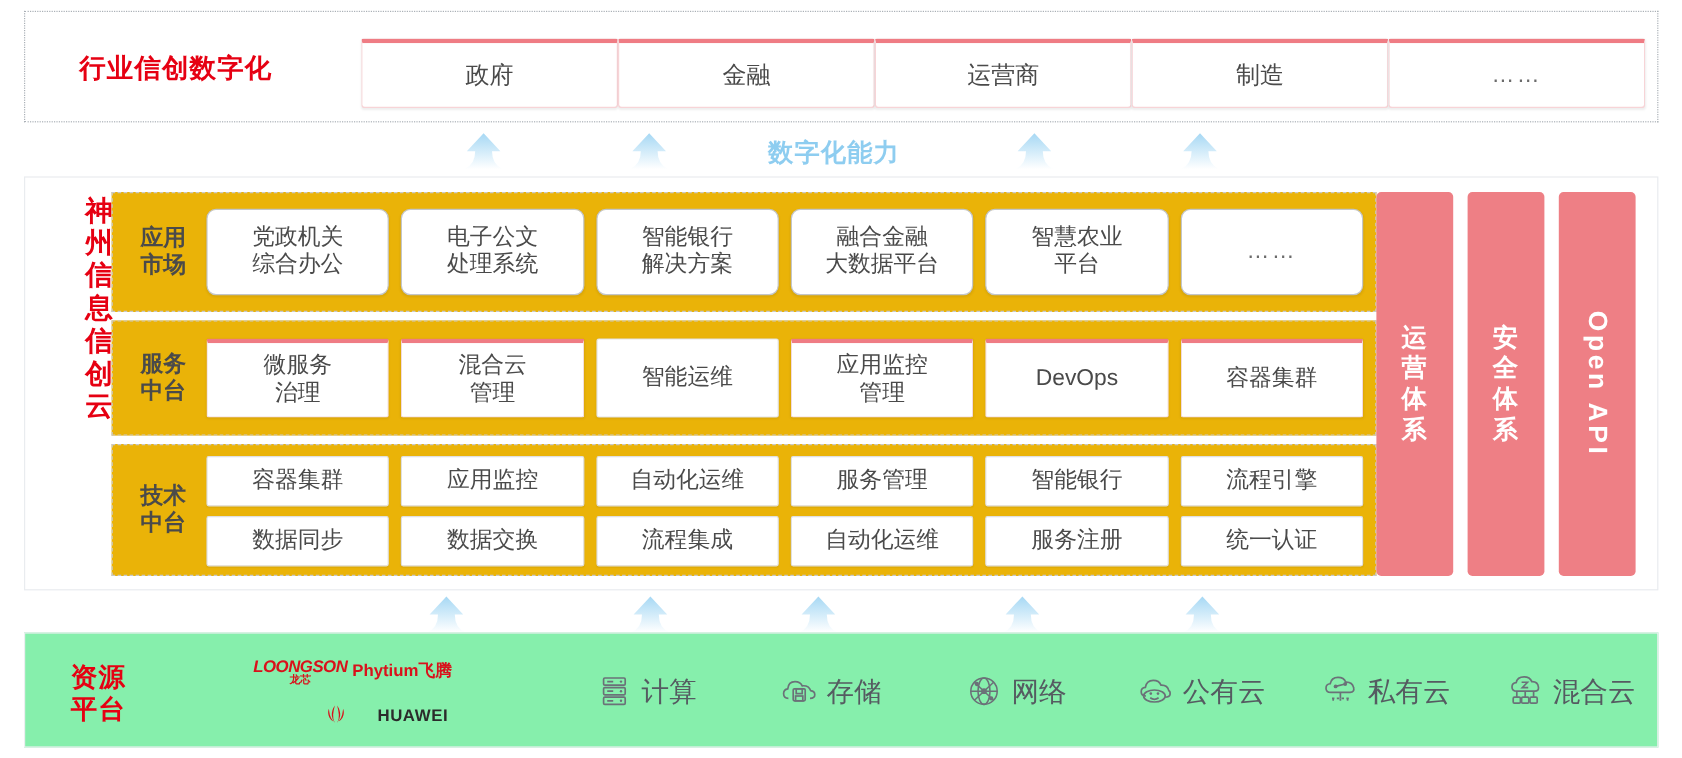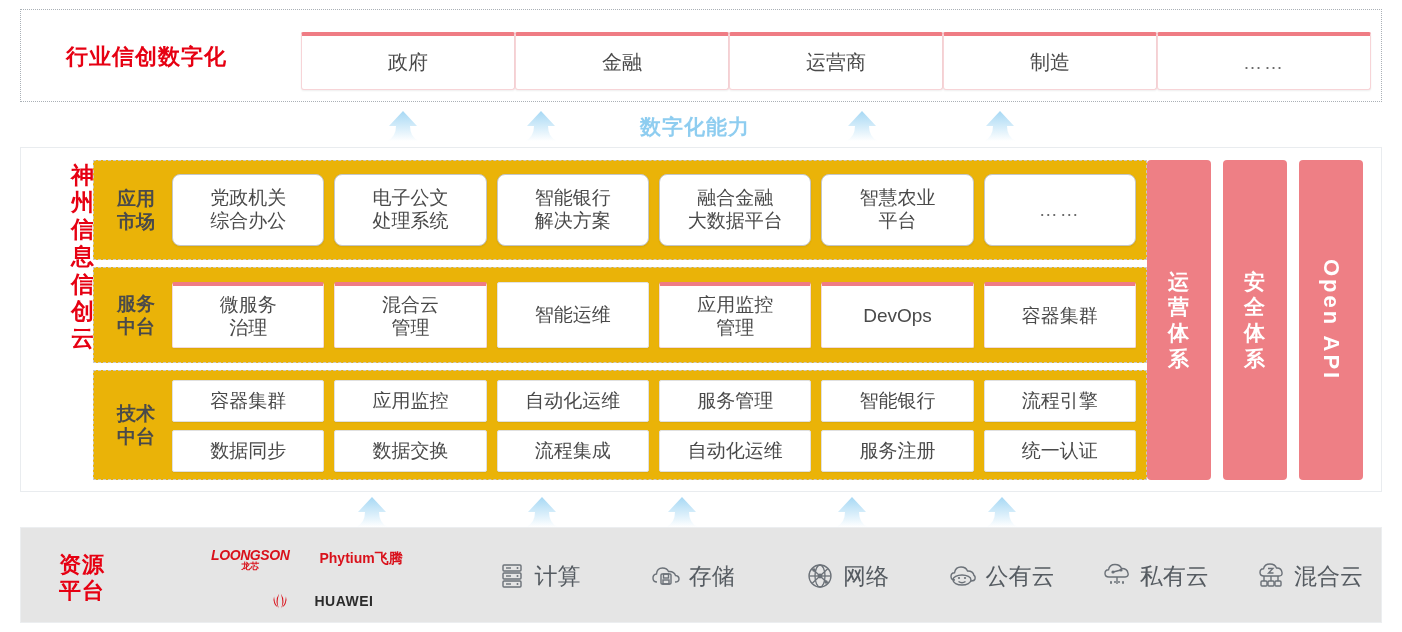--- a/index.html
+++ b/index.html
@@ -165,35 +165,35 @@
     font-size: 22px; letter-spacing: 3px;
     writing-mode: vertical-rl;
     white-space: nowrap;
   }
 
   
   #resource-box {
     position: absolute; left: 20px; top: 527px;
     width: 1362px; height: 96px;
     border: 1px solid #eceef0;
-    background: #e5e5e5;
+    background: #86efac;
   }
   #resource-title {
     position: absolute; left: 38px; top: 24px;
     width: 80px; font-size: 22px; text-align: left;
   }
   #resource-title span { display: block; }
 
   #vendor-logos {
     position: absolute; left: 190px; top: 16px;
     width: 220px; height: 64px;
   }
-  .logo-row1 { display: flex; align-items: center; gap: 30px; height: 30px; }
-  .logo-row2 { display: flex; align-items: center; justify-content: center;
-               gap: 24px; height: 30px; margin-top: 12px; }
+  .logo-row1 { display: flex; align-items: center; gap: 4px; height: 30px; }
+  .logo-row2 { display: flex; align-items: flex-end; justify-content: center;
+               gap: 24px; height: 30px; margin-top: 0; }
   .logo-loongson { line-height: 1; text-align: center; }
   .logo-loongson .ls-en {
     font-size: 14px; font-weight: bold; font-style: italic;
     color: #d9111b; letter-spacing: -0.4px; display: block;
   }
   .logo-loongson .ls-cn {
     font-size: 9px; font-weight: bold; color: #d9111b; display: block;
   }
   .logo-phytium {
     font-size: 14px; font-weight: bold; color: #d9111b; white-space: nowrap;

